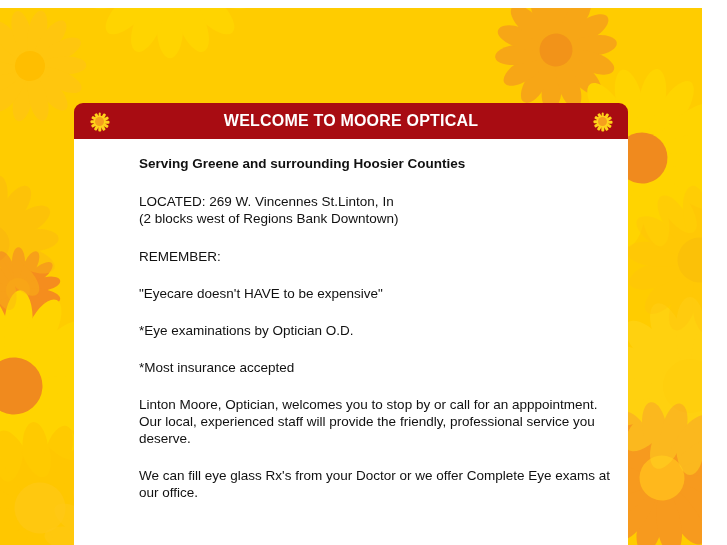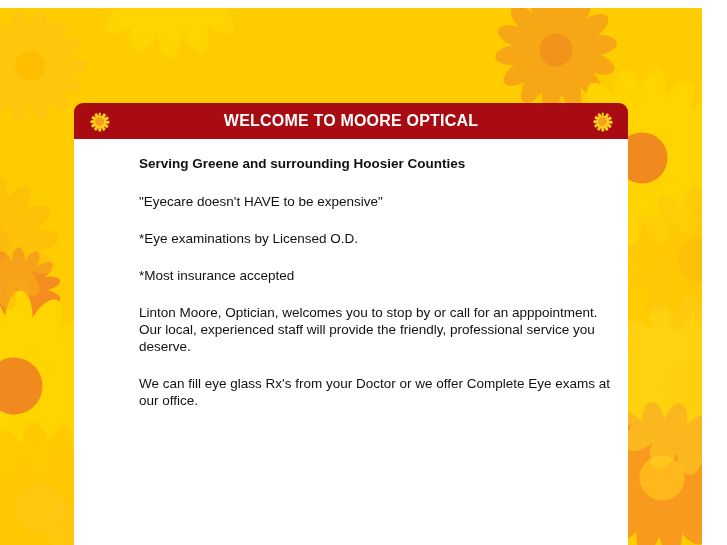--- a/index.html
+++ b/index.html
@@ -353,20 +353,25 @@
       <span class="ray" style="transform: translate(-50%, 0px) rotate(60deg) translateY(-9.5px);"></span>
       <span class="ray" style="transform: translate(-50%, 0px) rotate(30deg) translateY(-9.5px);"></span>
       <span class="ray" style="transform: translate(-50%, 0px) rotate(0deg) translateY(-9.5px);"></span>
     <span class="disc"></span>
   </span>
 </div>
 
 <div id="card">
   <div id="card-inner">
     <p class="lead">Serving Greene and surrounding Hoosier Counties</p>
+    <p class="addr">
+      <span>LOCATED: 269 W. Vincennes St.Linton, In</span><br>
+      <span>(2 blocks west of Regions Bank Downtown)</span>
+    </p>
+    <p>REMEMBER:</p>
     <p>"Eyecare doesn't HAVE to be expensive"</p>
-    <p>*Eye examinations by Licensed O.D.</p>
+    <p>*Eye examinations by Optician O.D.</p>
     <p>*Most insurance accepted</p>
     <p>Linton Moore, Optician, welcomes you to stop by or call for an apppointment. Our local, experienced staff will provide the friendly, professional service you deserve.</p>
     <p>We can fill eye glass Rx's from your Doctor or we offer Complete Eye exams at our office.</p>
 
   </div>
 </div>
 
 </body></html>

